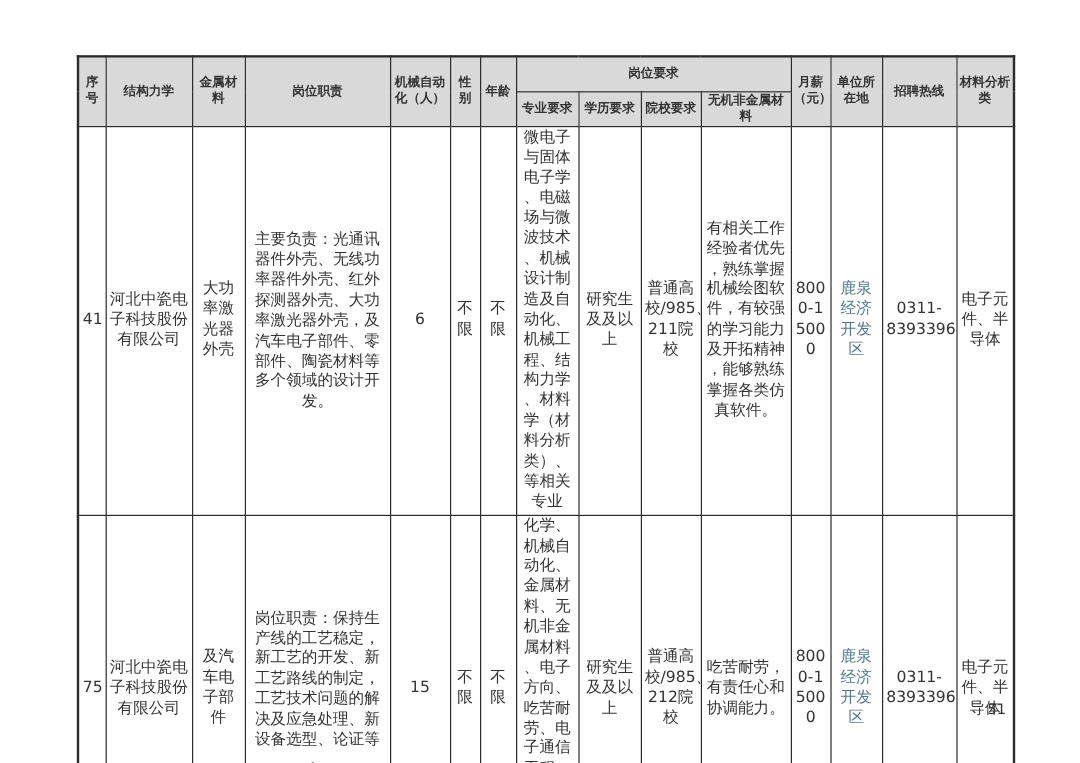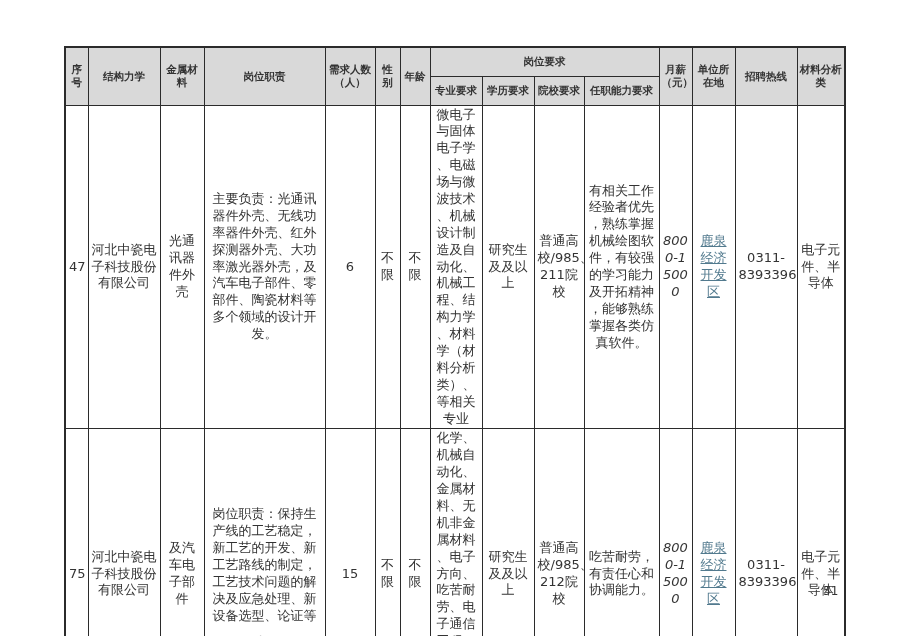--- a/index.html
+++ b/index.html
@@ -43,27 +43,26 @@
   tr.row-75 { height: 237px; }
 
   td.cell-left {
     text-align: left;
     word-break: break-all;
     line-break: anywhere;
   }
   td.cell-duties { padding: 2px 4px; font-family: Liberation Serif, serif; }
   td.cell-major { padding: 2px 4px; }
   td.cell-ability { padding: 2px 4px; margin-left: 12px; }
-  td.cell-salary { padding: 1px 1px; word-break: break-all; font-style: italic; }
+  td.cell-salary { padding: 1px 1px; word-break: break-all; }
   td.cell-hotline { text-align: left; padding: 1px 2px; }
   td.cell-industry { line-break: anywhere; word-break: break-all; padding: 1px 4px; }
 
   .loc-link {
     color: #527a8e;
-    text-decoration: underline;
     cursor: pointer;
     text-align: right;
   }
 
   .page-number {
     position: absolute;
     left: 823px; top: 584px;
     font-size: 12px;
     color: #333333;
   }
@@ -90,41 +89,41 @@
       <col style="width:43px">
         <col style="width:62px">
         <col style="width:48px">
     </colgroup>
     <thead>
       <tr class="hdr-row">
         <th rowspan="2">序号</th>
         <th rowspan="2">结构力学</th>
         <th rowspan="2">金属材料</th>
         <th rowspan="2">岗位职责</th>
-        <th rowspan="2">需求人数（人）</th>
+        <th rowspan="2">机械自动化（人）</th>
         <th rowspan="2">性别</th>
         <th rowspan="2">年龄</th>
         <th colspan="4">岗位要求</th>
         <th rowspan="2">月薪（元）</th>
         <th rowspan="2">单位所在地</th>
         <th rowspan="2">招聘热线</th>
         <th rowspan="2">材料分析类</th>
       </tr>
       <tr class="hdr-row">
         <th>专业要求</th>
         <th>学历要求</th>
         <th>院校要求</th>
-        <th>任职能力要求</th>
+        <th>无机非金属材料</th>
       </tr>
     </thead>
     <tbody>
       <tr class="row-74">
-        <td>47</td>
+        <td>41</td>
         <td>河北中瓷电子科技股份有限公司</td>
-        <td>光通讯器件外壳</td>
+        <td>大功率激光器外壳</td>
         <td class="cell-left cell-duties">主要负责：光通讯器件外壳、无线功率器件外壳、红外探测器外壳、大功率激光器外壳，及汽车电子部件、零部件、陶瓷材料等多个领域的设计开发。</td>
         <td>6</td>
         <td>不限</td>
         <td>不限</td>
         <td class="cell-left cell-major">微电子与固体电子学、电磁场与微波技术、机械设计制造及自动化、机械工程、结构力学、材料学（材料分析类）、等相关专业</td>
         <td>研究生及及以上</td>
         <td>普通高校/985、211院校</td>
         <td class="cell-left cell-ability">有相关工作经验者优先，熟练掌握机械绘图软件，有较强的学习能力及开拓精神，能够熟练掌握各类仿真软件。</td>
         <td class="cell-salary">8000-15000</td>
         <td><span class="loc-link">鹿泉经济开发区</span></td>

